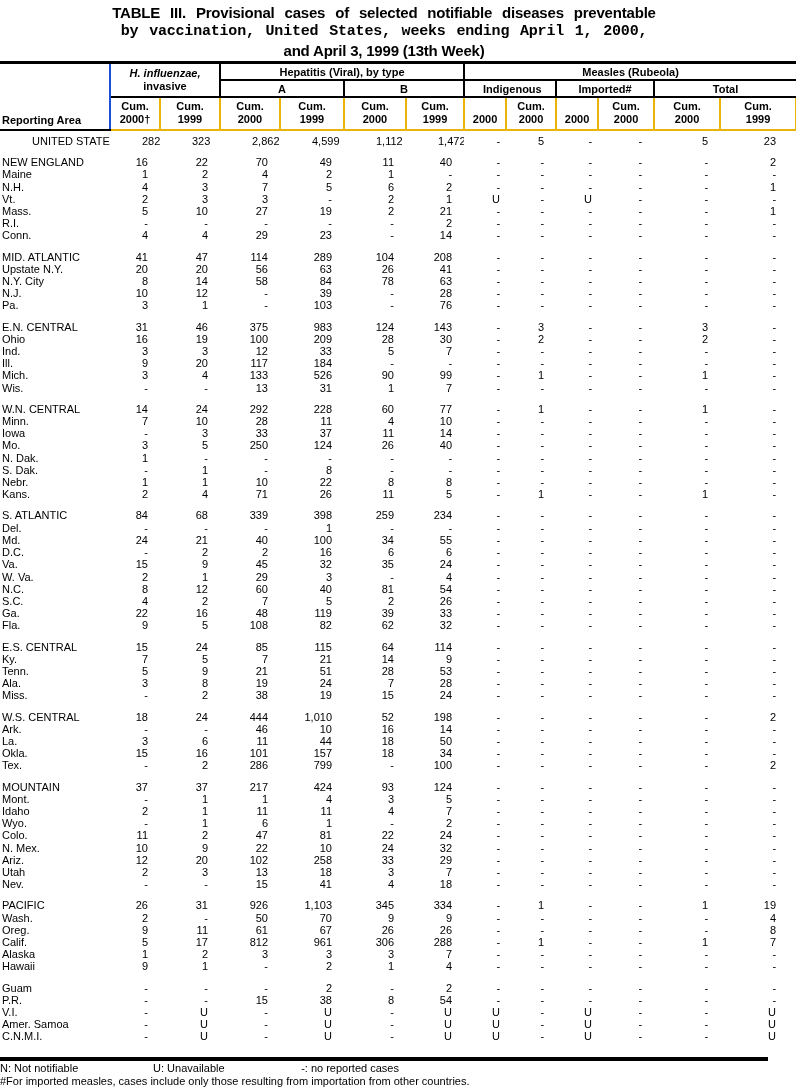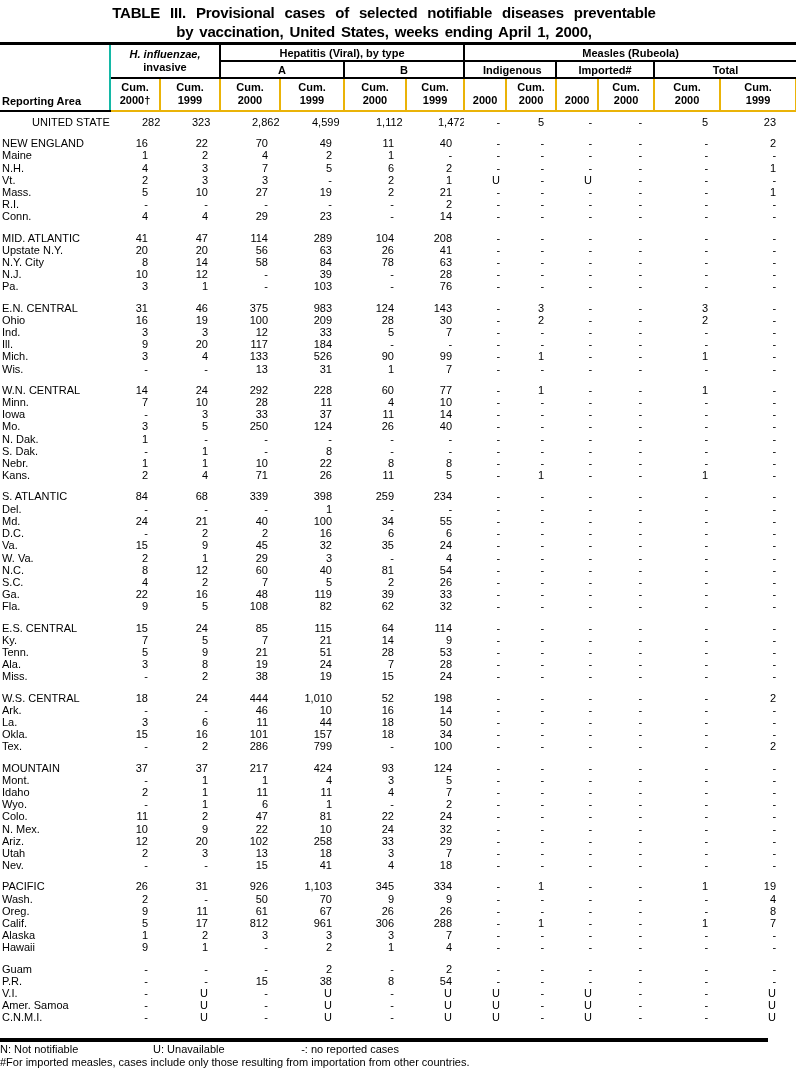--- a/index.html
+++ b/index.html
@@ -8,32 +8,32 @@
     background: #ffffff; color: #000000;
     font-family: "Liberation Sans", sans-serif;
     overflow: hidden;
   }
   .page { width: 768px; height: 1089px; position: relative; }
 
   
   .title { text-align: center; font-weight: bold; letter-spacing: -0.2px; padding-top: 3px; }
   .title div { font-size: 15px; line-height: 19px; }
   .title .t1 { word-spacing: 6px; }
-  .title .t2 { word-spacing: 2px; }
+  .title .t2 { word-spacing: 2px; font-family: Liberation Mono, monospace; }
 
   
   table.tbl {
     border-collapse: collapse; table-layout: fixed;
     width: 796px; margin-top: 1px;
     border-top: 3px solid #000;
   }
   th, td { margin: 0; white-space: nowrap; overflow: hidden; }
 
   thead th { font-weight: bold; font-size: 11px; padding: 0; text-align: center; vertical-align: middle; }
-  th.area-h { text-align: left; vertical-align: bottom; padding: 0 0 3px 2px; border-bottom: 2px solid #000; border-right: 2px solid #14b8a6; }
+  th.area-h { text-align: left; vertical-align: bottom; padding: 0 0 3px 2px; border-bottom: 2px solid #000; border-right: 2px solid #1d4ed8; }
   .g-row th { height: 15px; }
   th.g-hinf { border-right: 2px solid #000; border-bottom: 2px solid #000; line-height: 13px; }
   th.g-hinf .ital { font-style: italic; }
   th.g-hep { border-right: 2px solid #000; border-bottom: 2px solid #000; }
   th.g-measles { border-bottom: 2px solid #000; border-radius: 7px; }
   th.sub { border-right: 2px solid #000; border-bottom: 2px solid #000; height: 15px; }
   th.sub:last-child { border-right: none; }
   th.sub-left { text-align: left; padding-left: 18px; }
   th.ch { border: 2px solid #eab308; padding: 2px 0 3px; }
   th.ch div { line-height: 13px; }
@@ -52,20 +52,21 @@
   .footer .leg2 { display: inline-block; width: 145px; }
 </style>
 </head>
 <body>
 
 <div class="page">
 
   <div class="title">
     <div class="t1">TABLE III. Provisional cases of selected notifiable diseases preventable</div>
     <div class="t2">by vaccination, United States, weeks ending April 1, 2000,</div>
+    <div class="t3">and April 3, 1999 (13th Week)</div>
   </div>
 
   <table class="tbl">
     <colgroup>
       <col style="width:110px">
       <col style="width:50px">
         <col style="width:60px">
       <col style="width:60px">
         <col style="width:64px">
       <col style="width:62px">

